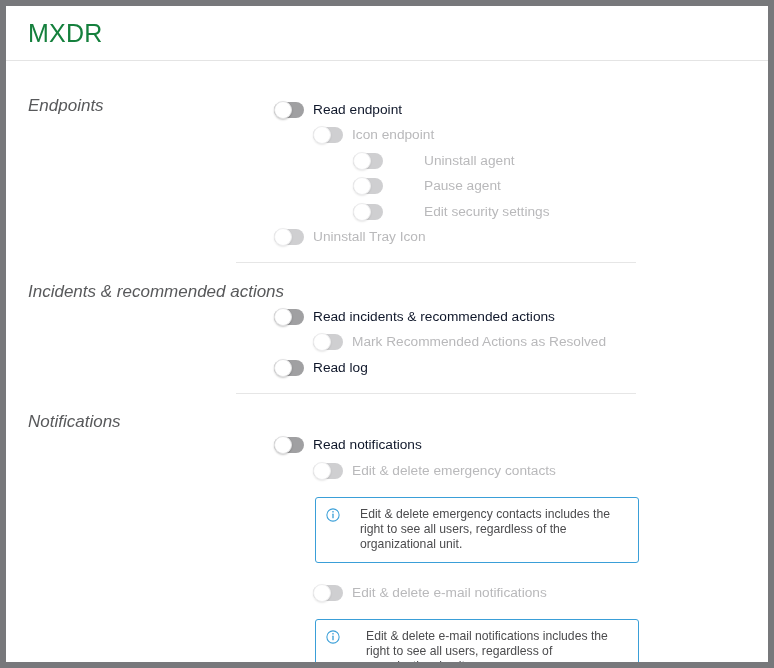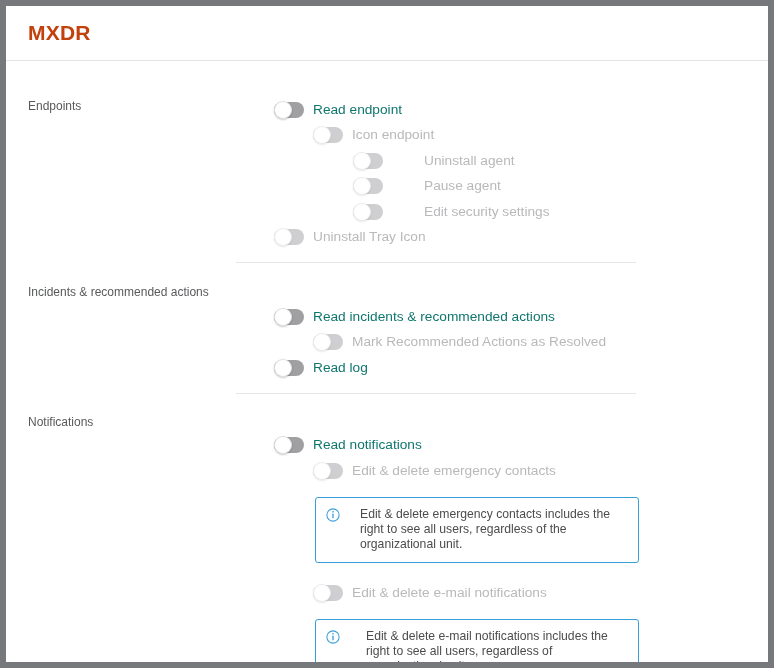--- a/index.html
+++ b/index.html
@@ -23,55 +23,56 @@
 
   
   #header {
     height: 55px;
     border-bottom: 1px solid #e4e4e4;
     display: flex;
     align-items: center;
     padding-left: 22px;
   }
   #header-title {
-    font-size: 21px;
-    color: #c2410c;
-    font-weight: 700;
+    font-size: 25px;
+    color: #15803d;
+    font-weight: 400;
     letter-spacing: .2px;
   }
 
   
   #body { padding-top: 10px; }
 
   .section { position: relative; }
 
   .section-label {
     position: absolute;
     left: 22px;
     top: 0;
-    font-size: 12px;
+    font-size: 17px;
     color: #58595b;
     line-height: 18px;
     white-space: nowrap;
+    font-style: italic;
   }
 
   .rows { margin-left: 268px; }
 
   .row {
     display: flex;
     align-items: center;
     height: 25.5px;
     white-space: nowrap;
   }
   .row.lvl1 { padding-left: 39px; }
   .row.lvl2 { padding-left: 79px; gap: 32px; }
 
   .row-label {
     font-size: 13.7px;
-    color: #0f766e;
+    color: #0f172a;
     margin-left: 9px;
     line-height: 18px;
   }
   .row.disabled .row-label { color: #b9b9bb; }
 
   
   .toggle {
     position: relative;
     width: 30px;
     height: 16px;

